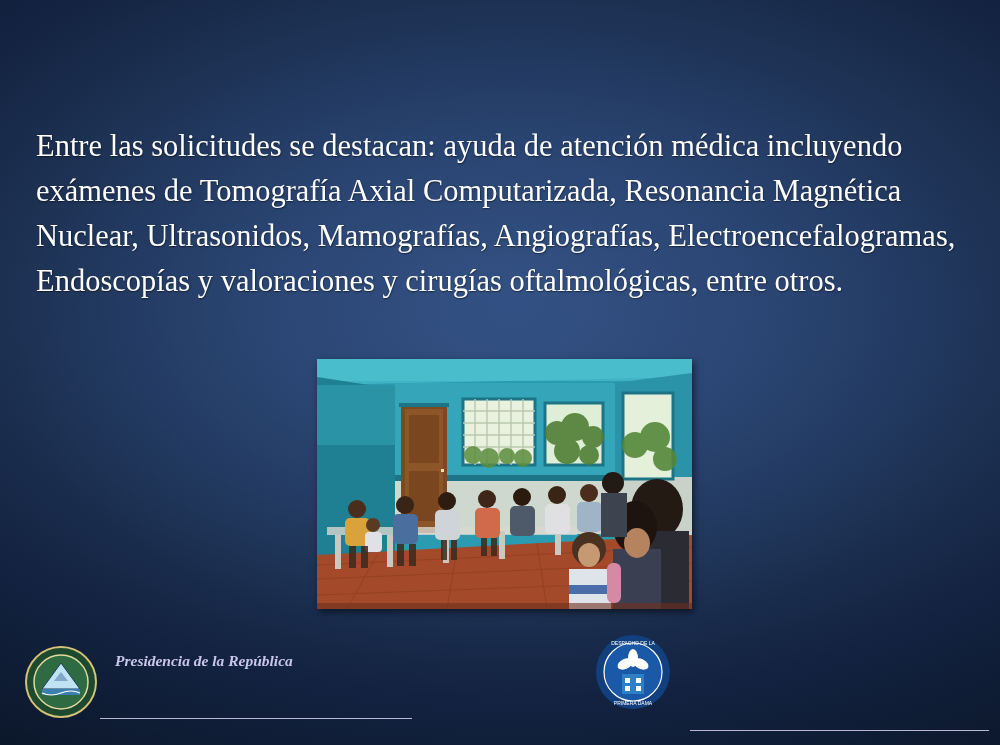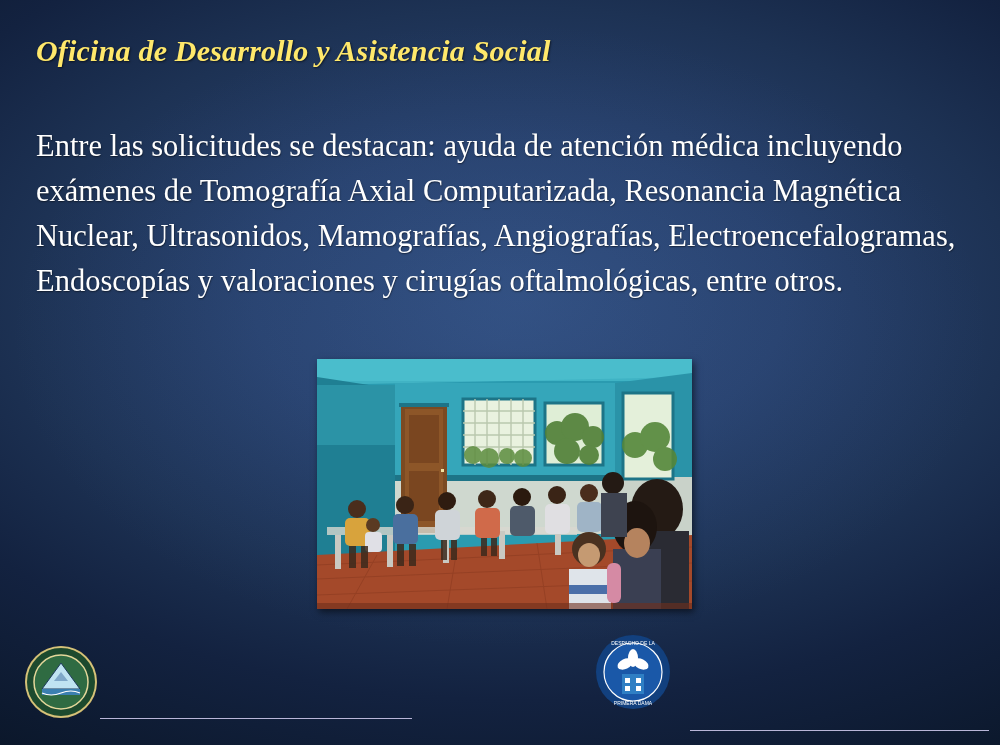--- a/index.html
+++ b/index.html
@@ -127,21 +127,20 @@
     height: 76px;
     z-index: 3;
   }
   .seal-left svg, .seal-center svg { display: block; width: 100%; height: 100%; }
 </style>
 </head>
 <body>
 
 <div class="slide">
 
-  <div class="title">Oficina de Desarrollo y Asistencia Social</div>
 
   <div class="body-text">Entre las solicitudes se destacan: ayuda de atención médica incluyendo exámenes de Tomografía Axial Computarizada, Resonancia Magnética Nuclear, Ultrasonidos, Mamografías, Angiografías, Electroencefalogramas, Endoscopías y valoraciones y cirugías oftalmológicas, entre otros.</div>
 
   <div class="photo">
     <svg viewBox="0 0 375 250" preserveAspectRatio="none" aria-hidden="true">
 
       <rect x="0" y="0" width="375" height="250" fill="#2a9bb0"></rect>
 
       <rect x="0" y="0" width="375" height="22" fill="#3fb3c4"></rect>
       <polygon points="0,0 375,0 375,18 0,26" fill="#51c3d2" opacity="0.6"></polygon>
@@ -295,20 +294,21 @@
       <circle cx="37" cy="37" r="27" fill="#2f6b42" stroke="#e3d79a" stroke-width="1.5"></circle>
       <polygon points="37,18 56,44 18,44" fill="#bfe3f2" stroke="#1d3a5c" stroke-width="1"></polygon>
       <polygon points="30,36 37,27 44,36" fill="#7fa8c9"></polygon>
       <rect x="18" y="44" width="38" height="6" fill="#3b7fb0"></rect>
       <path d="M18 48 q9 4 19 0 q10 -4 19 0" stroke="#ffffff" stroke-width="1.2" fill="none"></path>
       <circle cx="37" cy="37" r="35" fill="none" stroke="#d8c882" stroke-width="1"></circle>
     </svg>
   </div>
 
   <div class="footer-left-text">
+    <div>Presidencia de la República</div>
   </div>
 
   <div class="rule rule-left"></div>
 
   <div class="seal-center">
     <svg viewBox="0 0 76 76" aria-hidden="true">
       <circle cx="38" cy="38" r="37" fill="#12407e"></circle>
       <circle cx="38" cy="38" r="29" fill="#1a58a8" stroke="#ffffff" stroke-width="1.2"></circle>
       <g fill="#ffffff">
         <ellipse cx="38" cy="24" rx="5" ry="9"></ellipse>

